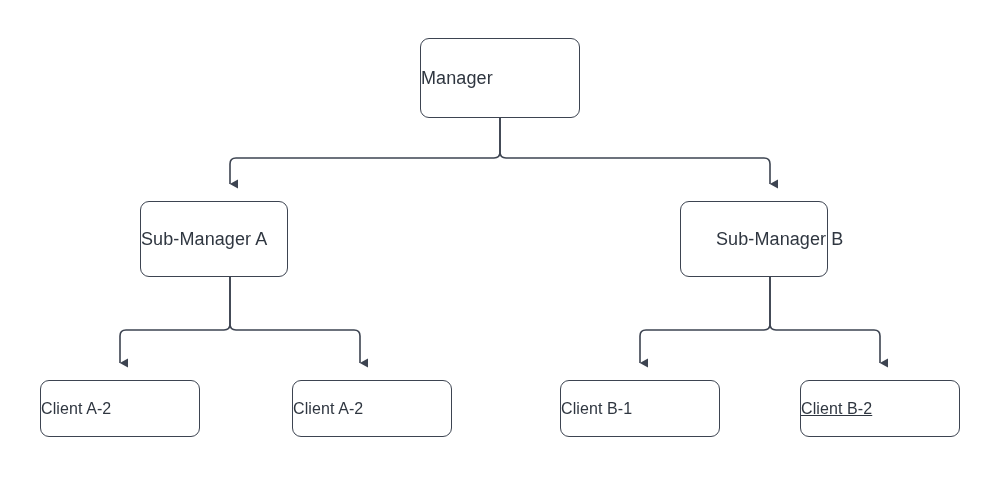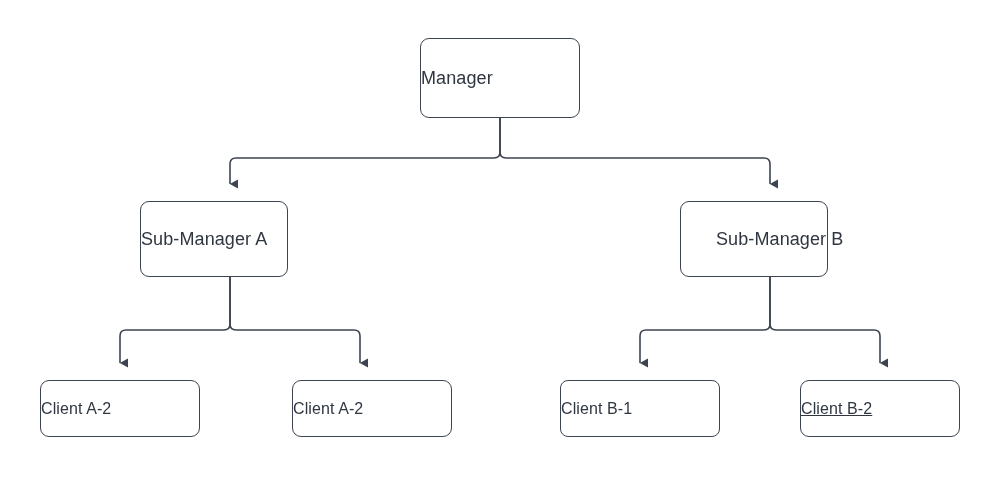--- a/index.html
+++ b/index.html
@@ -56,21 +56,21 @@
   .mid-a { left: 140px; }
   .mid-b { left: 680px; padding-left: 35px; }
   .level-leaf {
     top: 380px;
     width: 160px;
     height: 57px;
     font-size: 16px;
   }
   .leaf-a1 { left: 40px; }
   .leaf-a2 { left: 292px; }
-  .leaf-b1 { left: 560px; border-radius: 8px; }
+  .leaf-b1 { left: 560px; }
   .leaf-b2 { left: 800px; text-decoration: underline; }
 </style>
 </head>
 <body>
 
 <div id="canvas">
 
   <svg id="edges" viewBox="0 0 1000 480" xmlns="http://www.w3.org/2000/svg">
     <defs>
       <marker id="arrowhead" markerWidth="10" markerHeight="10" refX="5" refY="8.4" orient="auto" markerUnits="userSpaceOnUse">

